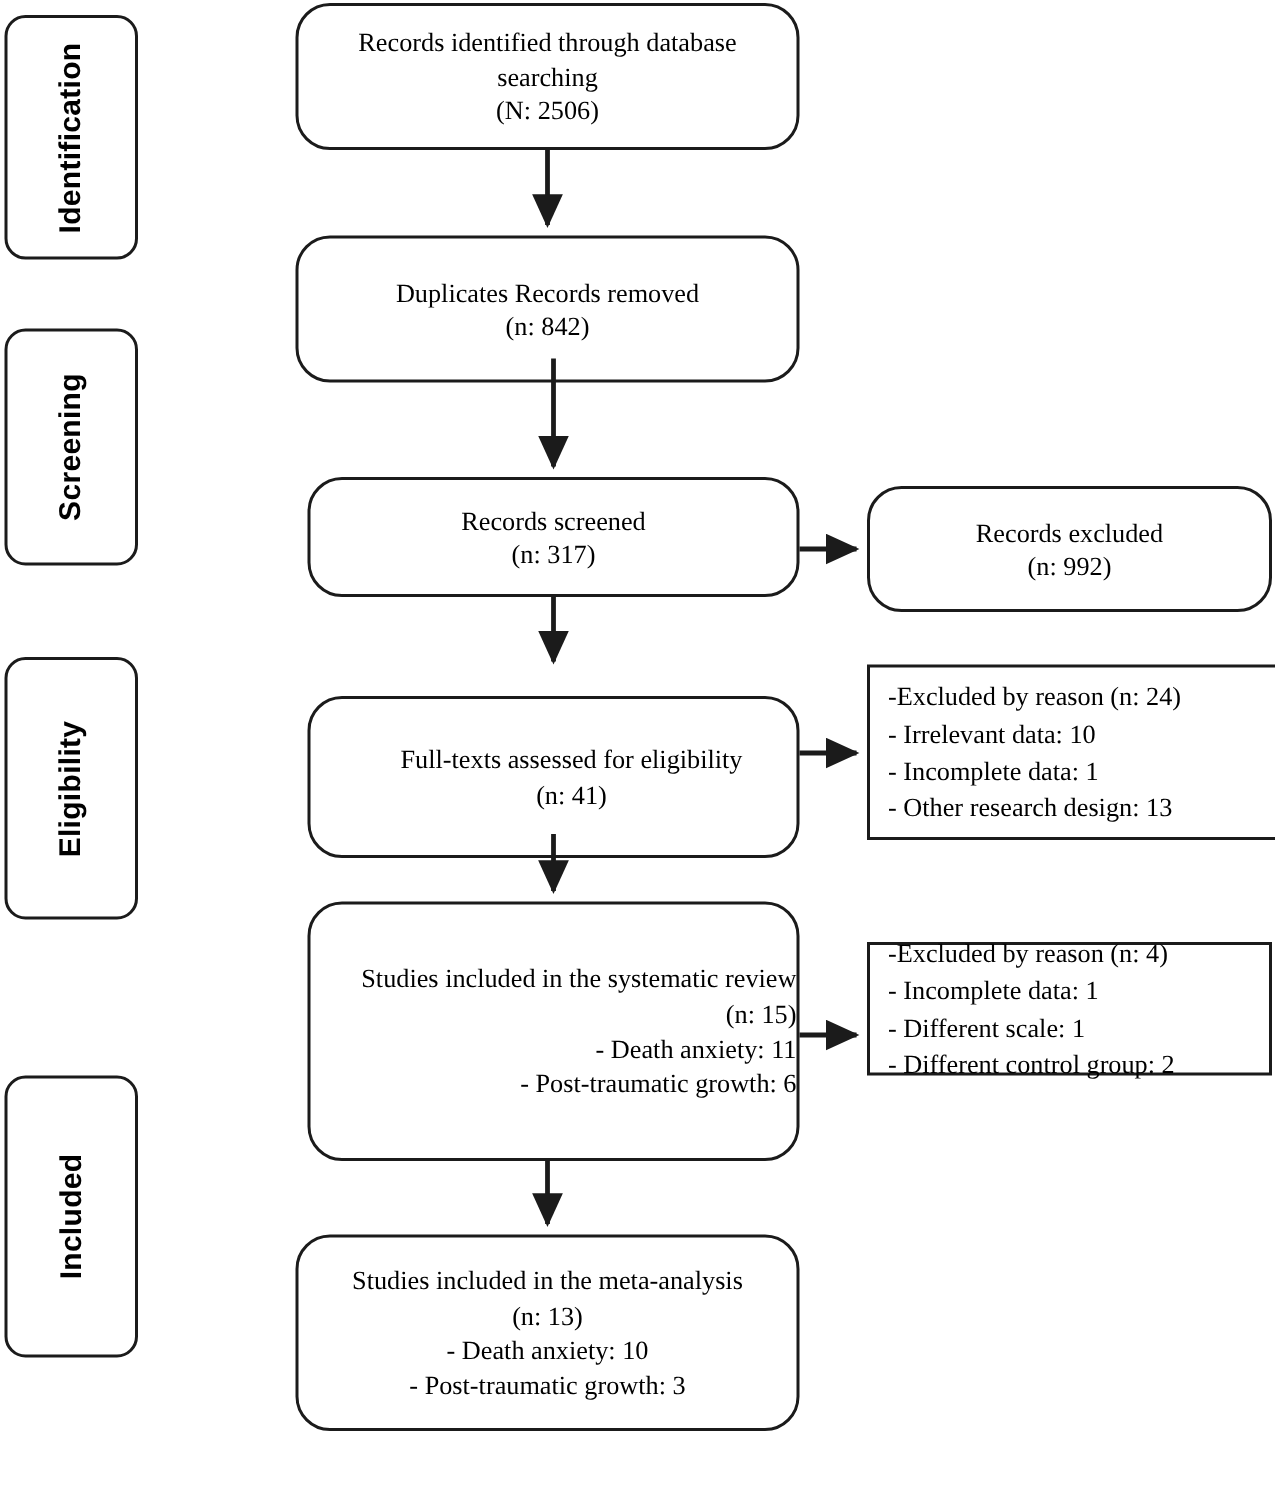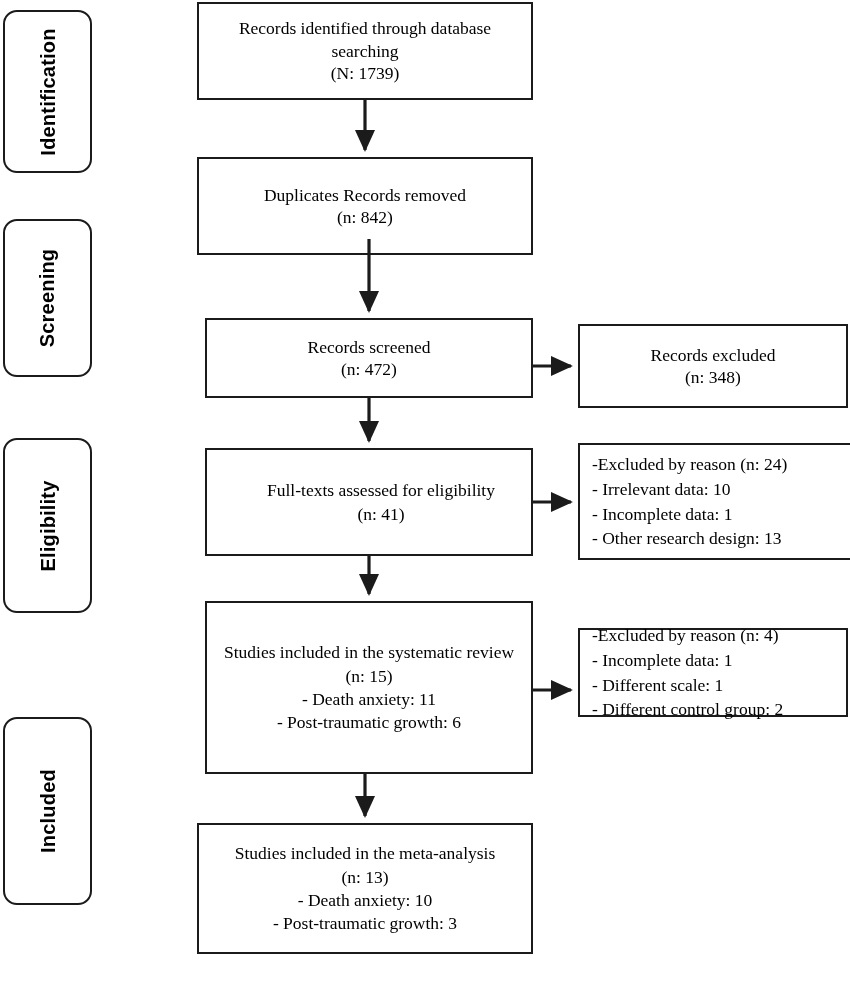--- a/index.html
+++ b/index.html
@@ -51,20 +51,21 @@
     box-sizing: border-box;
     border: 2.5px solid #1b1b1b;
     background: #ffffff;
     display: flex;
     flex-direction: column;
     justify-content: center;
   }
   .flow-box.center {
     align-items: center;
     text-align: center;
+    border-radius: 23px;
   }
   .flow-box.listbox {
     align-items: flex-start;
     text-align: left;
     justify-content: center;
   }
   .box-line {
     font-size: 17.5px;
     line-height: 1.28;
     white-space: nowrap;
@@ -104,51 +105,51 @@
     <span class="phase-label">Eligibility</span>
   </div>
 
   <div class="phase-pill" style="left:3px; top:717px; width:89px; height:188px;">
     <span class="phase-label">Included</span>
   </div>
 
   <div class="flow-box center" style="left:197px; top:2px; width:336px; height:98px;">
     <div class="box-line">Records identified through database</div>
     <div class="box-line">searching</div>
-    <div class="box-line">(N: 1739)</div>
+    <div class="box-line">(N: 2506)</div>
   </div>
 
   <div class="flow-box center" style="left:197px; top:157px; width:336px; height:98px;">
     <div class="box-line">Duplicates Records removed</div>
     <div class="box-line">(n: 842)</div>
   </div>
 
   <div class="flow-box center" style="left:205px; top:318px; width:328px; height:80px;">
     <div class="box-line">Records screened</div>
-    <div class="box-line">(n: 472)</div>
+    <div class="box-line">(n: 317)</div>
   </div>
 
   <div class="flow-box center" style="left:578px; top:324px; width:270px; height:84px;">
     <div class="box-line">Records excluded</div>
-    <div class="box-line">(n: 348)</div>
+    <div class="box-line">(n: 992)</div>
   </div>
 
-  <div class="flow-box center" style="left:205px; top:448px; width:328px; height:108px;padding-left:24px;">
+  <div class="flow-box center" style="left:205px; top:464px; width:328px; height:108px;padding-left:24px;">
     <div class="box-line">Full-texts assessed for eligibility</div>
     <div class="box-line spaced">(n: 41)</div>
   </div>
 
   <div class="flow-box listbox" style="left:578px; top:443px; width:310px; height:117px;">
     <div class="box-line">-Excluded by reason (n: 24)</div>
     <div class="box-line">- Irrelevant data: 10</div>
     <div class="box-line">- Incomplete data: 1</div>
     <div class="box-line">- Other research design: 13</div>
   </div>
 
-  <div class="flow-box center" style="left:205px; top:601px; width:328px; height:173px;">
+  <div class="flow-box center" style="left:205px; top:601px; width:328px; height:173px;align-items:flex-end;">
     <div class="box-line">Studies included in the systematic review</div>
     <div class="box-line spaced">(n: 15)</div>
     <div class="box-line spaced">- Death anxiety: 11</div>
     <div class="box-line spaced">- Post-traumatic growth: 6</div>
   </div>
 
   <div class="flow-box listbox" style="left:578px; top:628px; width:270px; height:89px;">
     <div class="box-line">-Excluded by reason (n: 4)</div>
     <div class="box-line">- Incomplete data: 1</div>
     <div class="box-line">- Different scale: 1</div>

